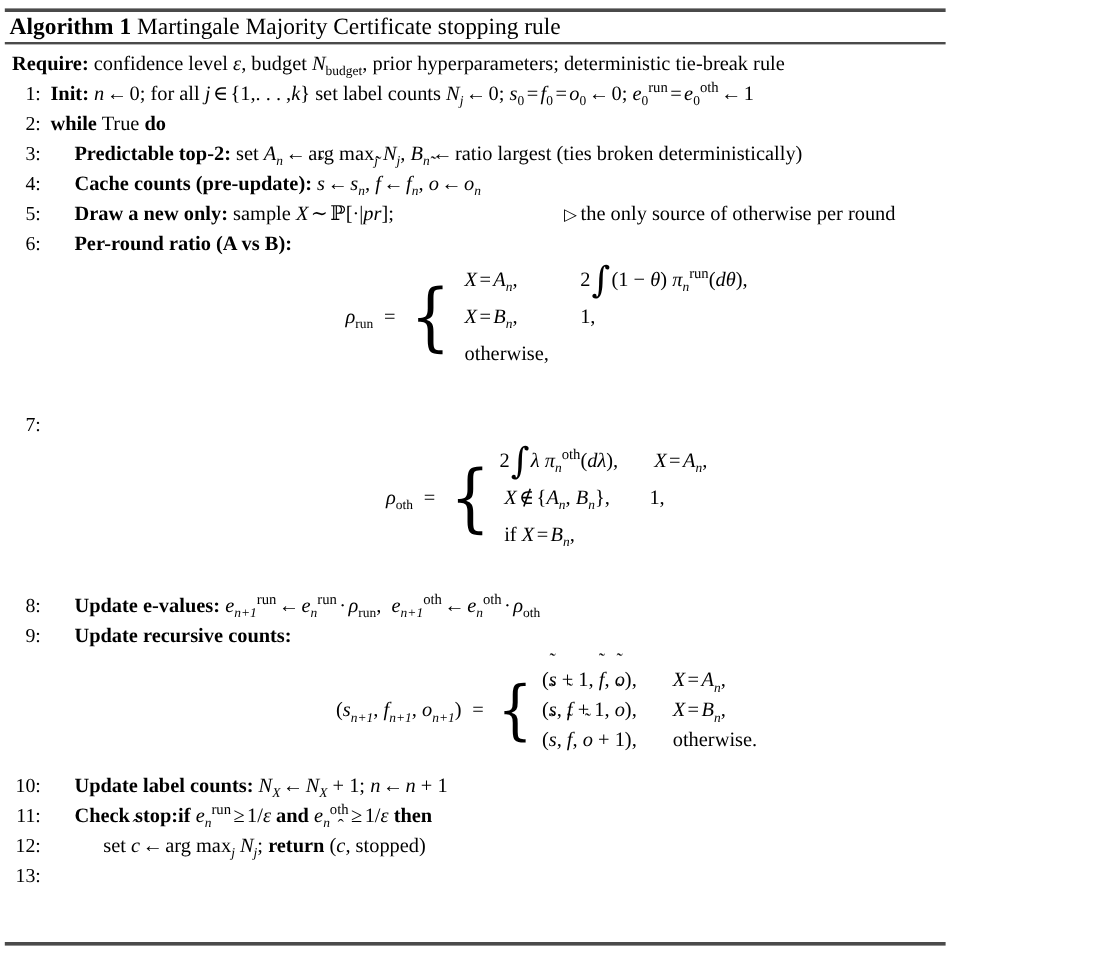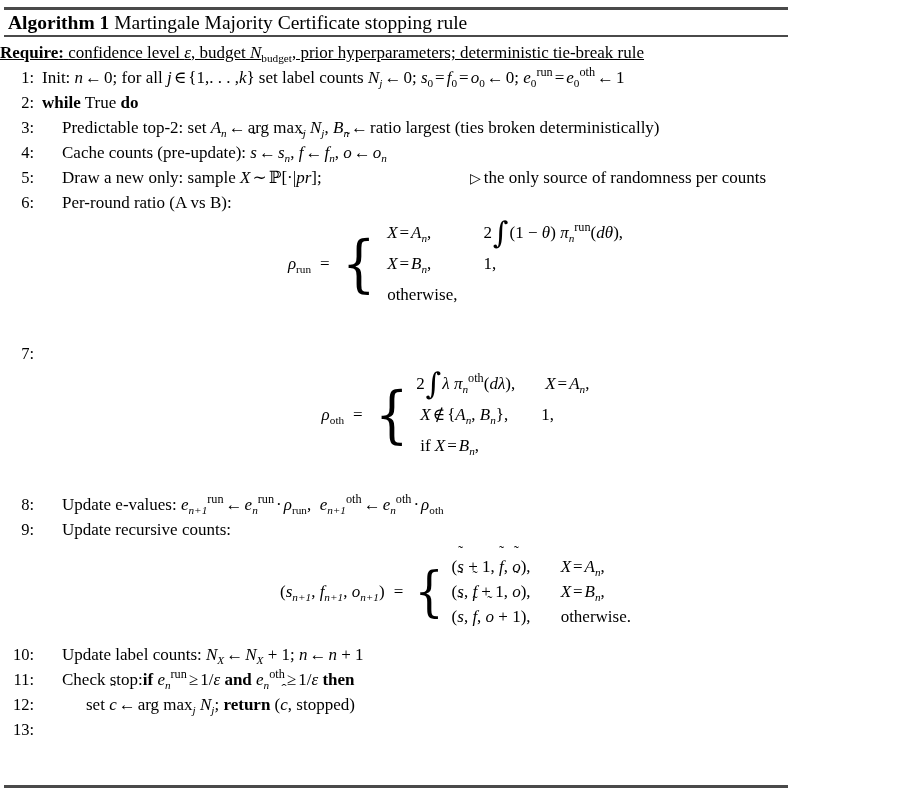--- a/index.html
+++ b/index.html
@@ -58,27 +58,27 @@
 
   .lineno {
     position: absolute;
     left: 0;
     width: 34px;
     text-align: right;
     font-size: 16.5px;
   }
 
   .stmt { position: absolute; white-space: nowrap; }
-  .d0 { left: 0; text-decoration: underline; }
+  .d0 { left: 10px; }
   .d1 { left: 42px; }
   .d2 { left: 62px; }
   .d3 { left: 86px; }
 
   .kw  { font-weight: bold; }
-  .lbl { font-weight: normal; }
+  .lbl { font-weight: bold; }
 
   
   .m   { font-style: italic; }
   .mr  { font-style: normal; }
   .num { font-style: normal; }
 
   sub, sup {
     font-size: 0.66em;
     font-style: normal;
     line-height: 0;
@@ -223,21 +223,21 @@
     </div>
 
     <div class="line">
       <span class="lineno">5:</span>
       <span class="stmt d2">
         <span class="lbl">Draw a new only:</span>
         <span>sample</span>
         <span class="m">X</span><span class="op">∼</span><span class="mr">ℙ</span>[·|<span class="m">pr</span>];
       </span>
       <span class="comment">
-        <span class="tri">▷</span><span>the only source of randomness per counts</span>
+        <span class="tri">▷</span><span>the only source of otherwise per round</span>
       </span>
     </div>
 
     <div class="line">
       <span class="lineno">6:</span>
       <span class="stmt d2">
         <span class="lbl">Per-round ratio (A vs B):</span>
       </span>
     </div>
 

